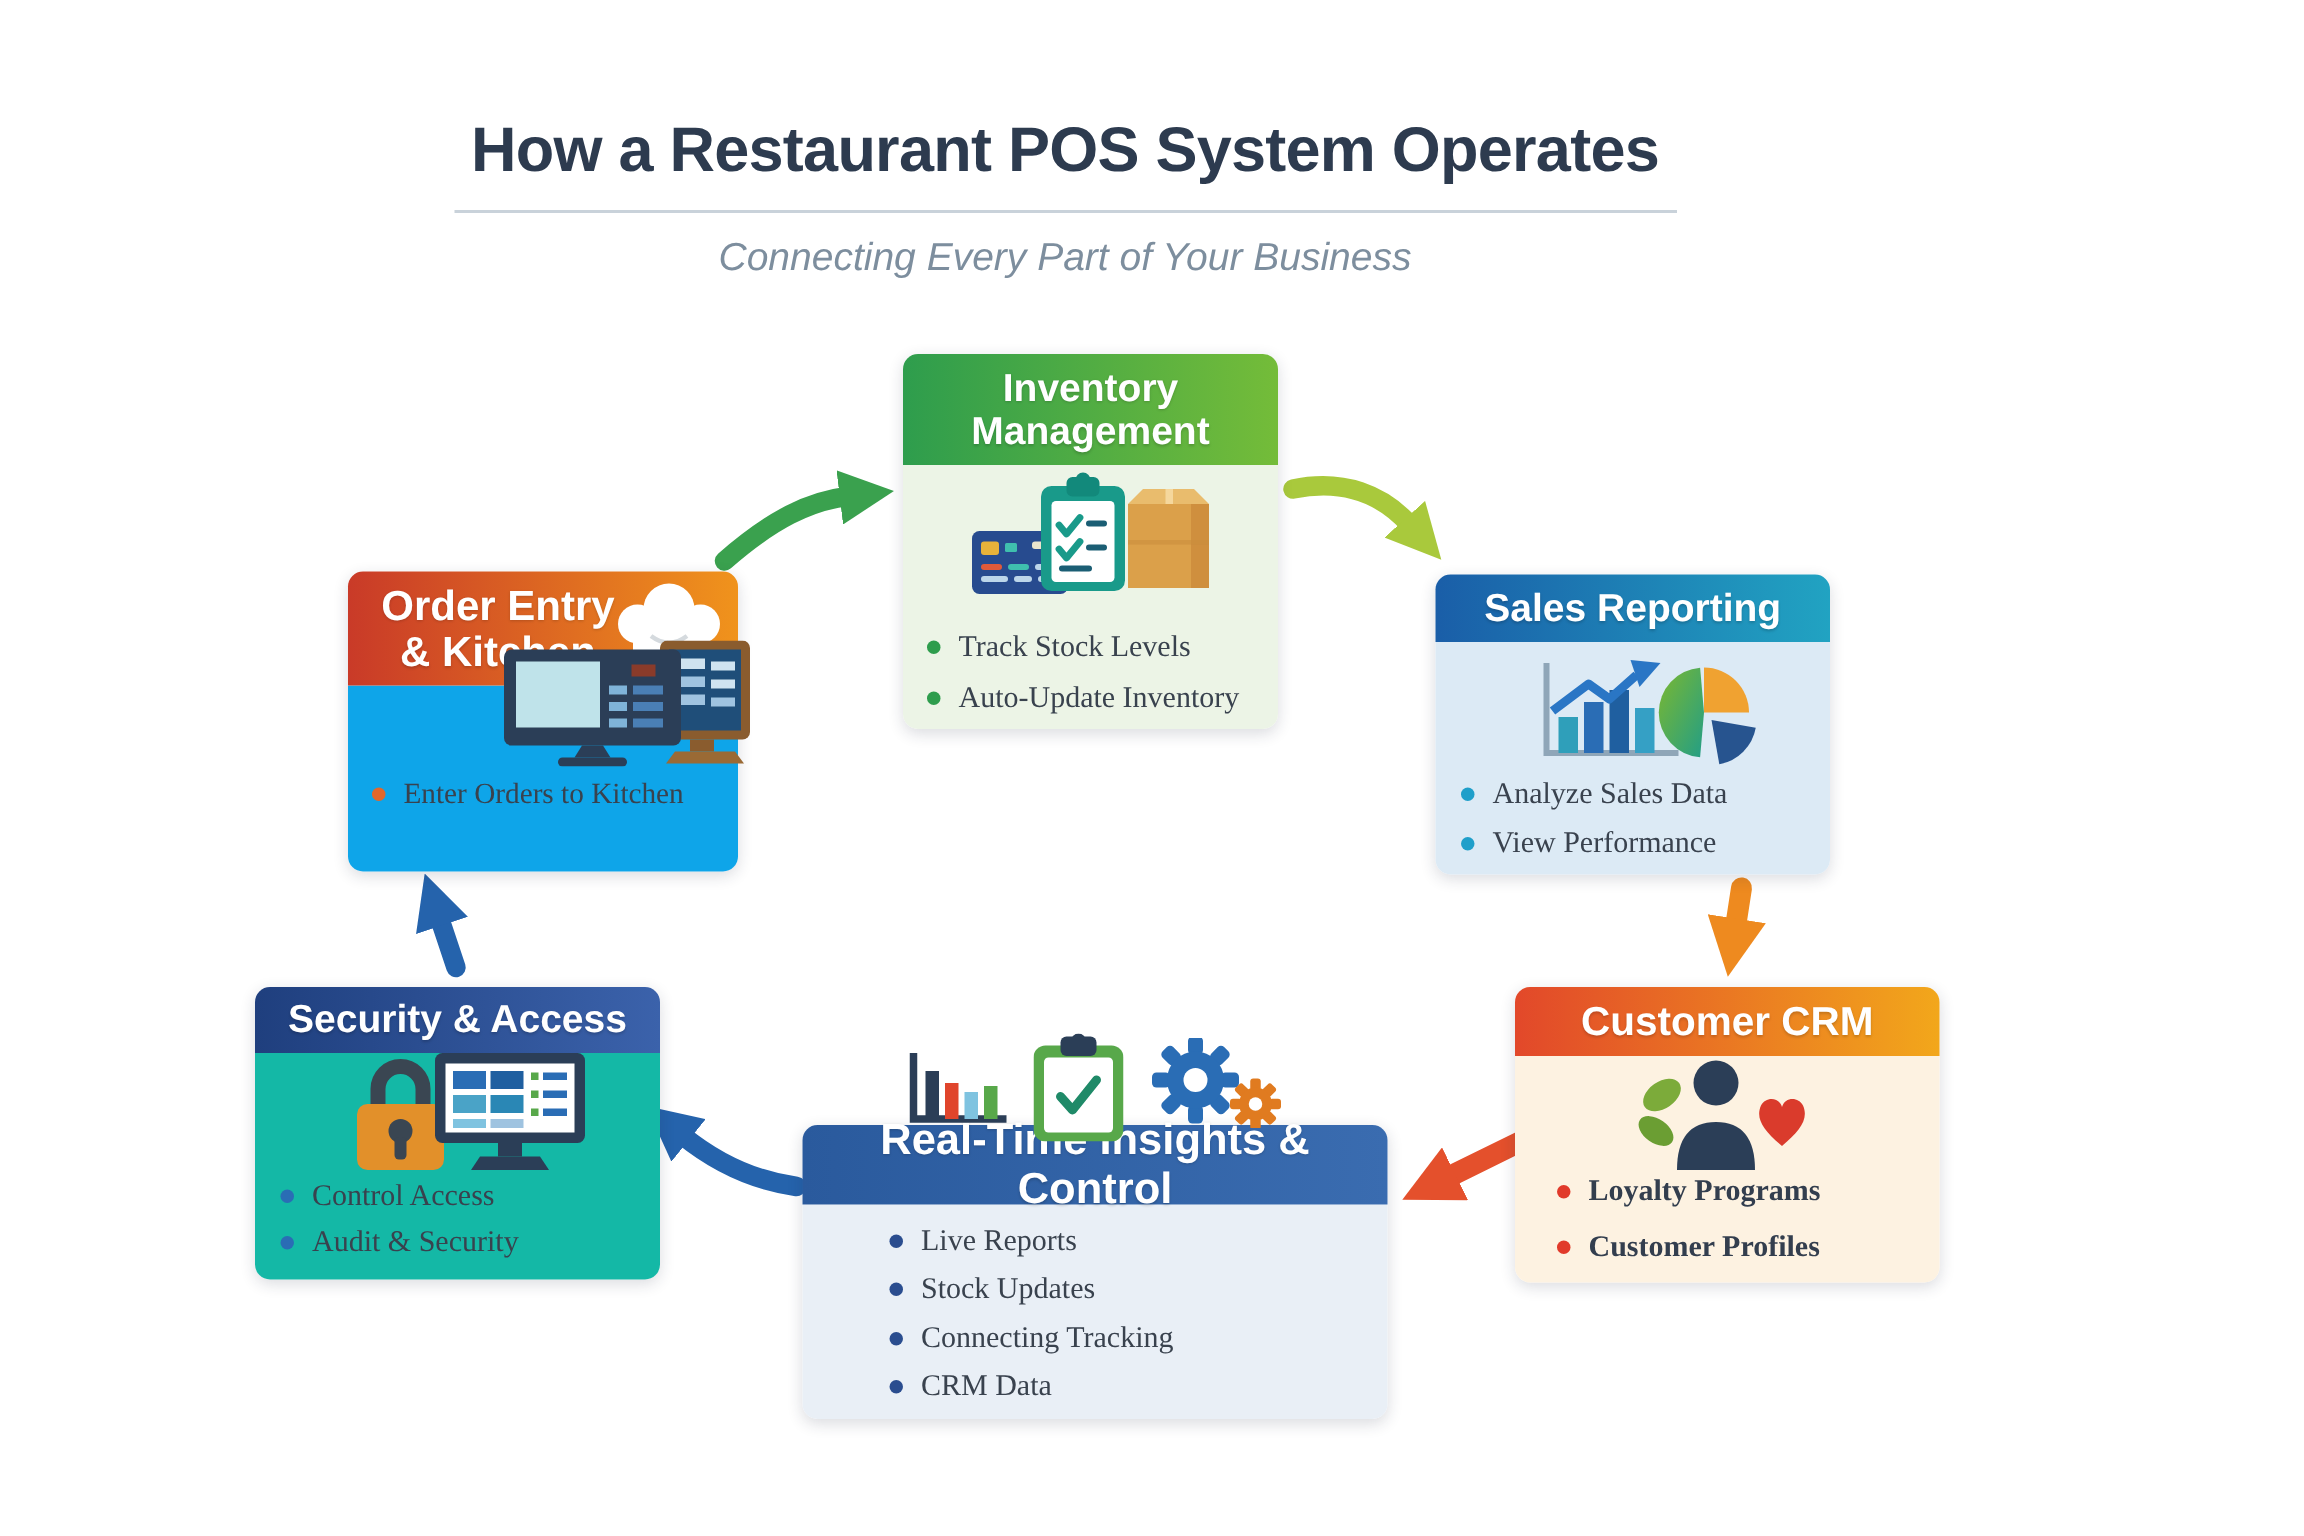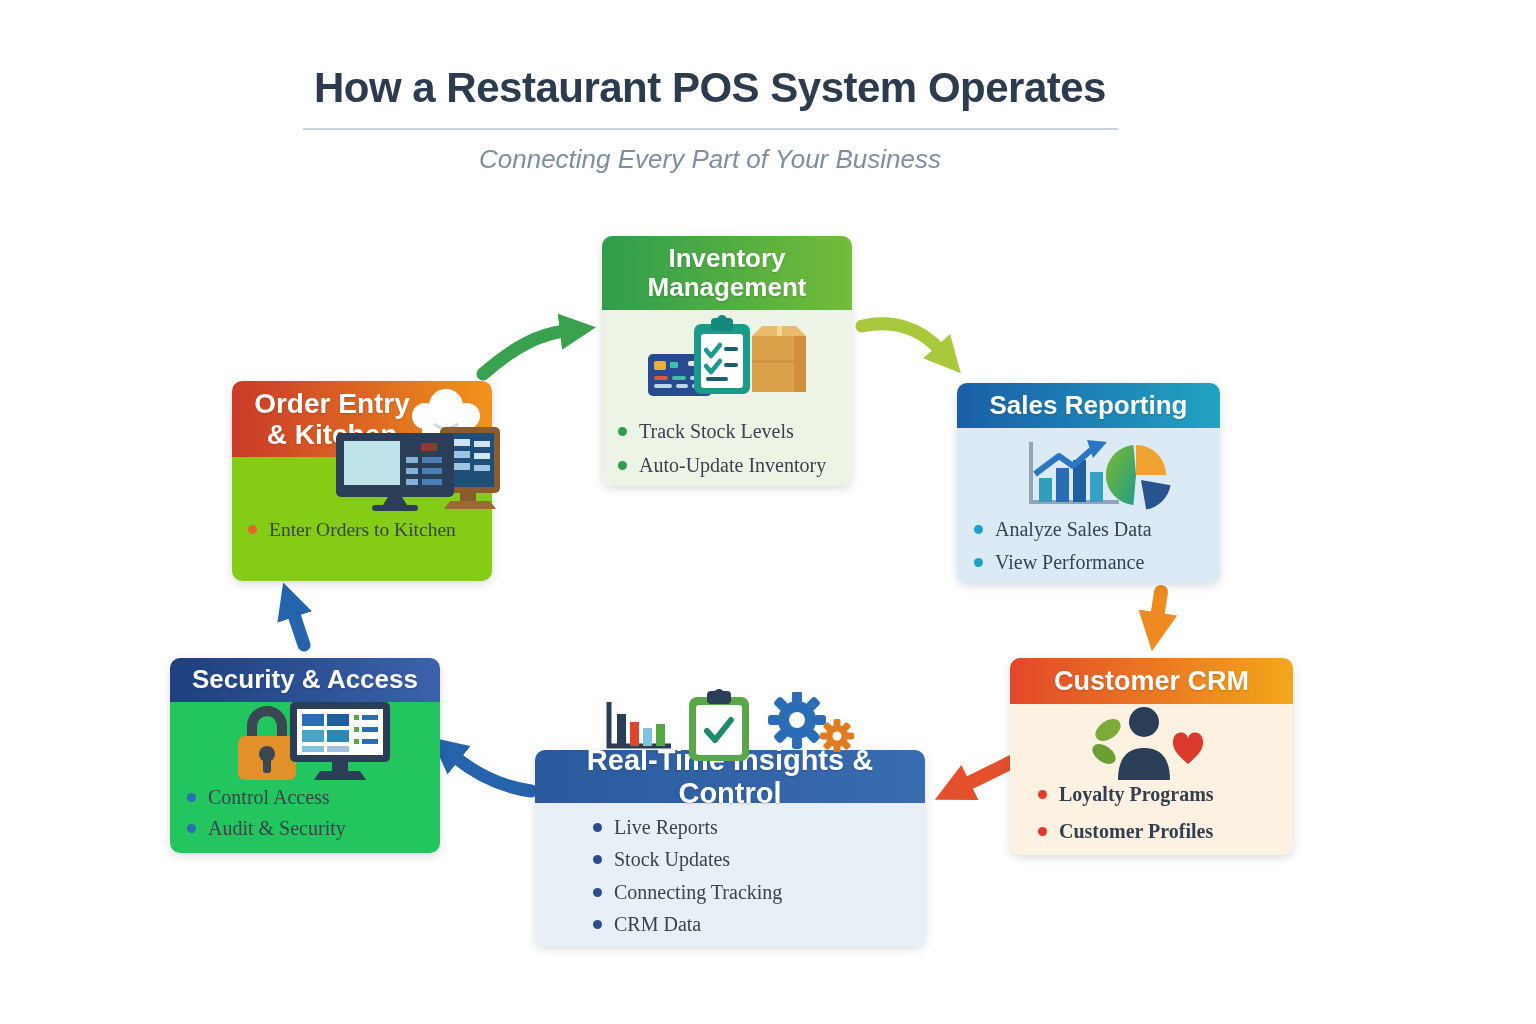--- a/index.html
+++ b/index.html
@@ -1,21 +1,21 @@
 <!DOCTYPE html>
 <html><head>
 <meta charset="utf-8">
 <style>
   html,body{margin:0;padding:0;background:#ffffff;}
   .canvas{position:relative;width:1536px;height:1024px;background:#ffffff;overflow:hidden;
           font-family:"Liberation Sans", sans-serif;}
 
   
   .hdr{position:absolute;left:260px;top:64px;width:900px;text-align:center;}
-  .hdr h1{margin:0;font-size:42px;font-weight:700;color:#2d3b4f;letter-spacing:-0.5px;}
+  .hdr h1{margin:12px;font-size:42px;font-weight:700;color:#2d3b4f;letter-spacing:-0.5px;}
   .hdr .rule{margin:16px auto 0 auto;width:815px;height:2px;background:#c9d2da;}
   .hdr .sub{margin-top:14px;font-size:26px;font-style:italic;color:#7d8e9e;}
 
   
   .box{position:absolute;border-radius:10px;box-shadow:0 3px 10px rgba(30,40,60,.16);}
   .bhead{position:relative;z-index:2;border-radius:10px 10px 0 0;color:#fff;font-weight:700;
          display:flex;align-items:center;justify-content:center;text-align:center;
          text-shadow:0 1px 2px rgba(0,0,0,.18);line-height:1.12;}
   .bbody{position:relative;border-radius:0 0 10px 10px;width:100%;font-family:Liberation Serif, serif;}
   ul.bullets{list-style:none;margin:0;padding:0;position:absolute;}
@@ -37,21 +37,21 @@
   .sales .bbody{height:155px;background:#dceaf5;}
   .sales ul{left:17px;top:85px;}
   .sales li{height:33px;}
   .sales-dot{background:#1f9fca;}
 
   
   .order{left:232px;top:381px;width:260px;height:200px;}
   .order .bhead{height:76px;font-size:28px;background:linear-gradient(90deg,#c93a28,#f0931c);
                 justify-content:flex-start;padding-left:20px;}
   .order .bhead .ttl{width:160px;text-align:center;}
-  .order .bbody{height:124px;background:#84cc16;}
+  .order .bbody{height:124px;background:#0ea5e9;}
   .order ul{left:16px;top:57px;}
   .order li{height:31px;}
   .order-dot{background:#e2672b;}
   .order .btxt{font-size:19.5px;}
 
   
   .crm{left:1010px;top:658px;width:283px;height:197px;}
   .crm .bhead{height:46px;font-size:27px;background:linear-gradient(90deg,#e2482a,#f2a71b);align-items:center;}
   .crm .bbody{height:151px;background:#fdf2e1;}
   .crm ul{left:28px;top:72px;}
@@ -66,21 +66,21 @@
   .realtime ul{left:58px;top:8px;}
   .realtime li{height:32.5px;}
   .rt-dot{background:#2a4d8f;}
   .rt-icons{position:absolute;left:0;top:-64px;width:100%;height:66px;z-index:3;
             display:flex;align-items:flex-end;justify-content:center;gap:14px;}
   .rt-clip{margin-bottom:-9px;}
 
   
   .security{left:170px;top:658px;width:270px;height:195px;}
   .security .bhead{height:44px;font-size:26px;background:linear-gradient(90deg,#1f3f7e,#3b62ab);}
-  .security .bbody{height:151px;background:#22c55e;}
+  .security .bbody{height:151px;background:#14b8a6;}
   .security ul{left:17px;top:80px;}
   .security li{height:31px;}
   .sec-dot{background:#2a6db5;}
 
   .abs{position:absolute;}
   svg{display:block;}
   .arrows{position:absolute;left:0;top:0;pointer-events:none;}
 </style>
 </head>
 <body>

